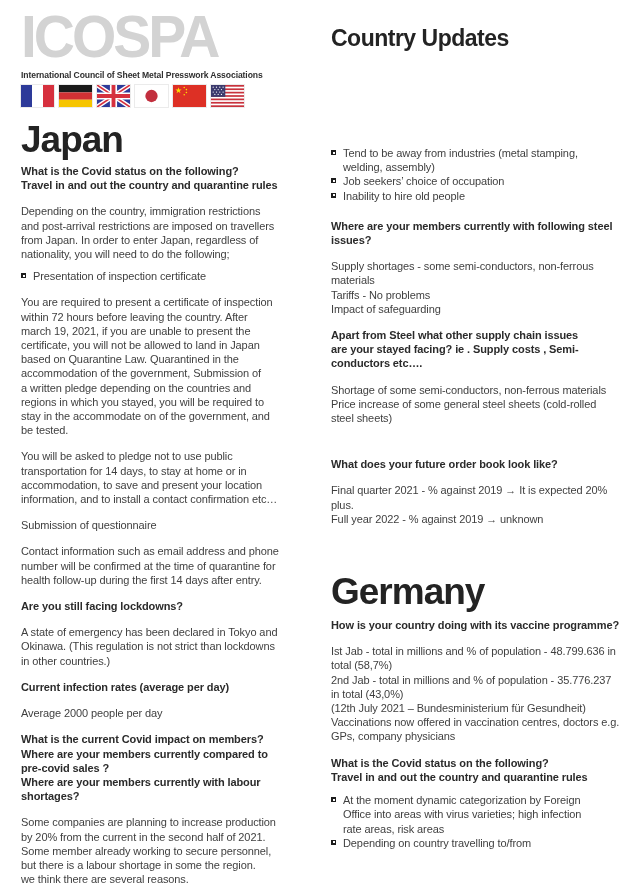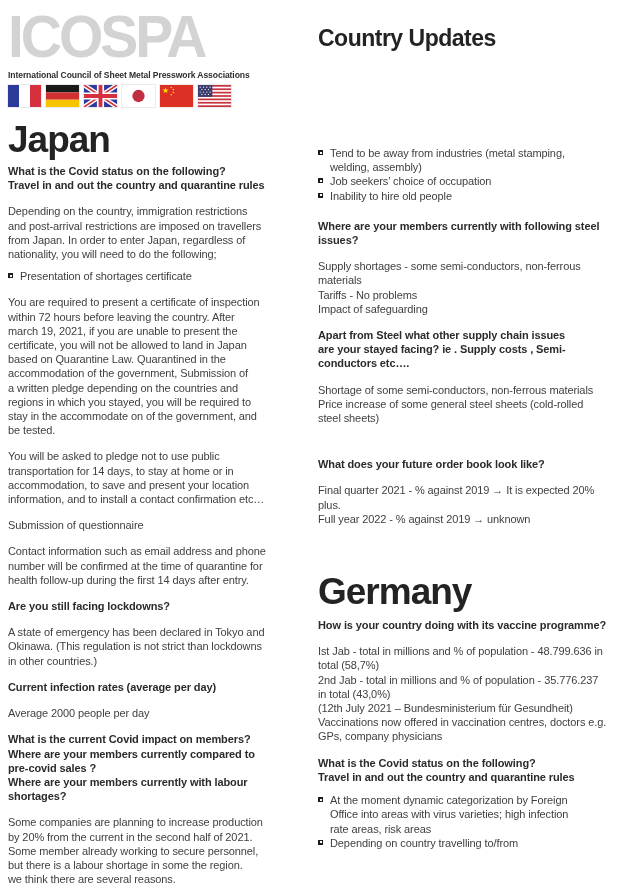--- a/index.html
+++ b/index.html
@@ -5,21 +5,21 @@
   * { box-sizing: border-box; }
   html,body { margin:0; padding:0; }
   body {
     width: 629px; height: 894px;
     background: #ffffff;
     font-family: "Liberation Sans", sans-serif;
     color: #3f3f3f;
     overflow: hidden;
   }
   .page { display: flex; padding: 6px 0 0 8px; gap: 13px; }
-  .col-left  { width: 297px; flex: 0 0 auto; }
+  .col-left  { width: 297px; flex: 0 0 auto; margin-left: 13px; }
   .col-right { width: 306px; flex: 0 0 auto; padding-top: 0; }
 
   .brand {
     font-size: 57px; font-weight: bold; color: #d3d3d3;
     letter-spacing: -3px; line-height: 58px;
     transform: scaleY(1.04); transform-origin: top left;
   }
   .tagline {
     margin-top: 6px; font-size: 8.6px; font-weight: bold;
     color: #2f2f2f; letter-spacing: -0.1px; white-space: nowrap;
@@ -157,21 +157,21 @@
     <div class="h2 mt-first">What is the Covid status on the following?
 Travel in and out the country and quarantine rules</div>
     <div class="para">Depending on the country, immigration restrictions
 and post-arrival restrictions are imposed on travellers
 from Japan. In order to enter Japan, regardless of
 nationality, you will need to do the following;</div>
 
     <ul class="bullets mt-bullet">
       <li class="bullet-item">
         <span class="sq"></span>
-        <span class="txt">Presentation of shortages certificate</span>
+        <span class="txt">Presentation of inspection certificate</span>
       </li>
     </ul>
 
     <div class="para">You are required to present a certificate of inspection
 within 72 hours before leaving the country. After
 march 19, 2021, if you are unable to present the
 certificate, you will not be allowed to land in Japan
 based on Quarantine Law.  Quarantined in the
 accommodation of the government, Submission of
 a written pledge depending on the countries and

